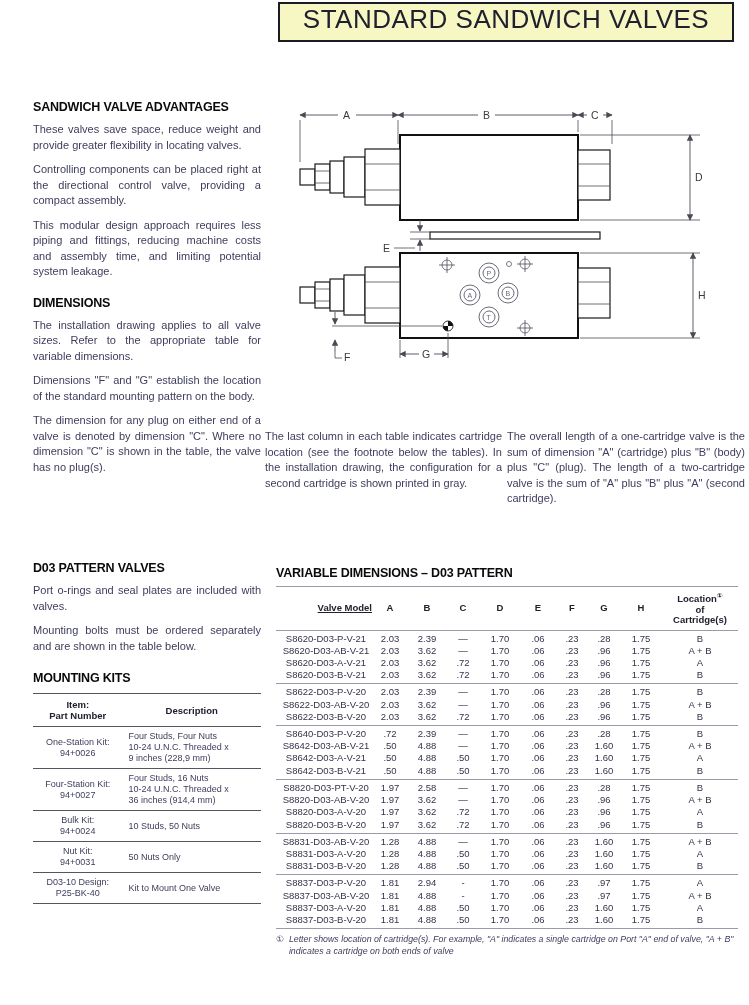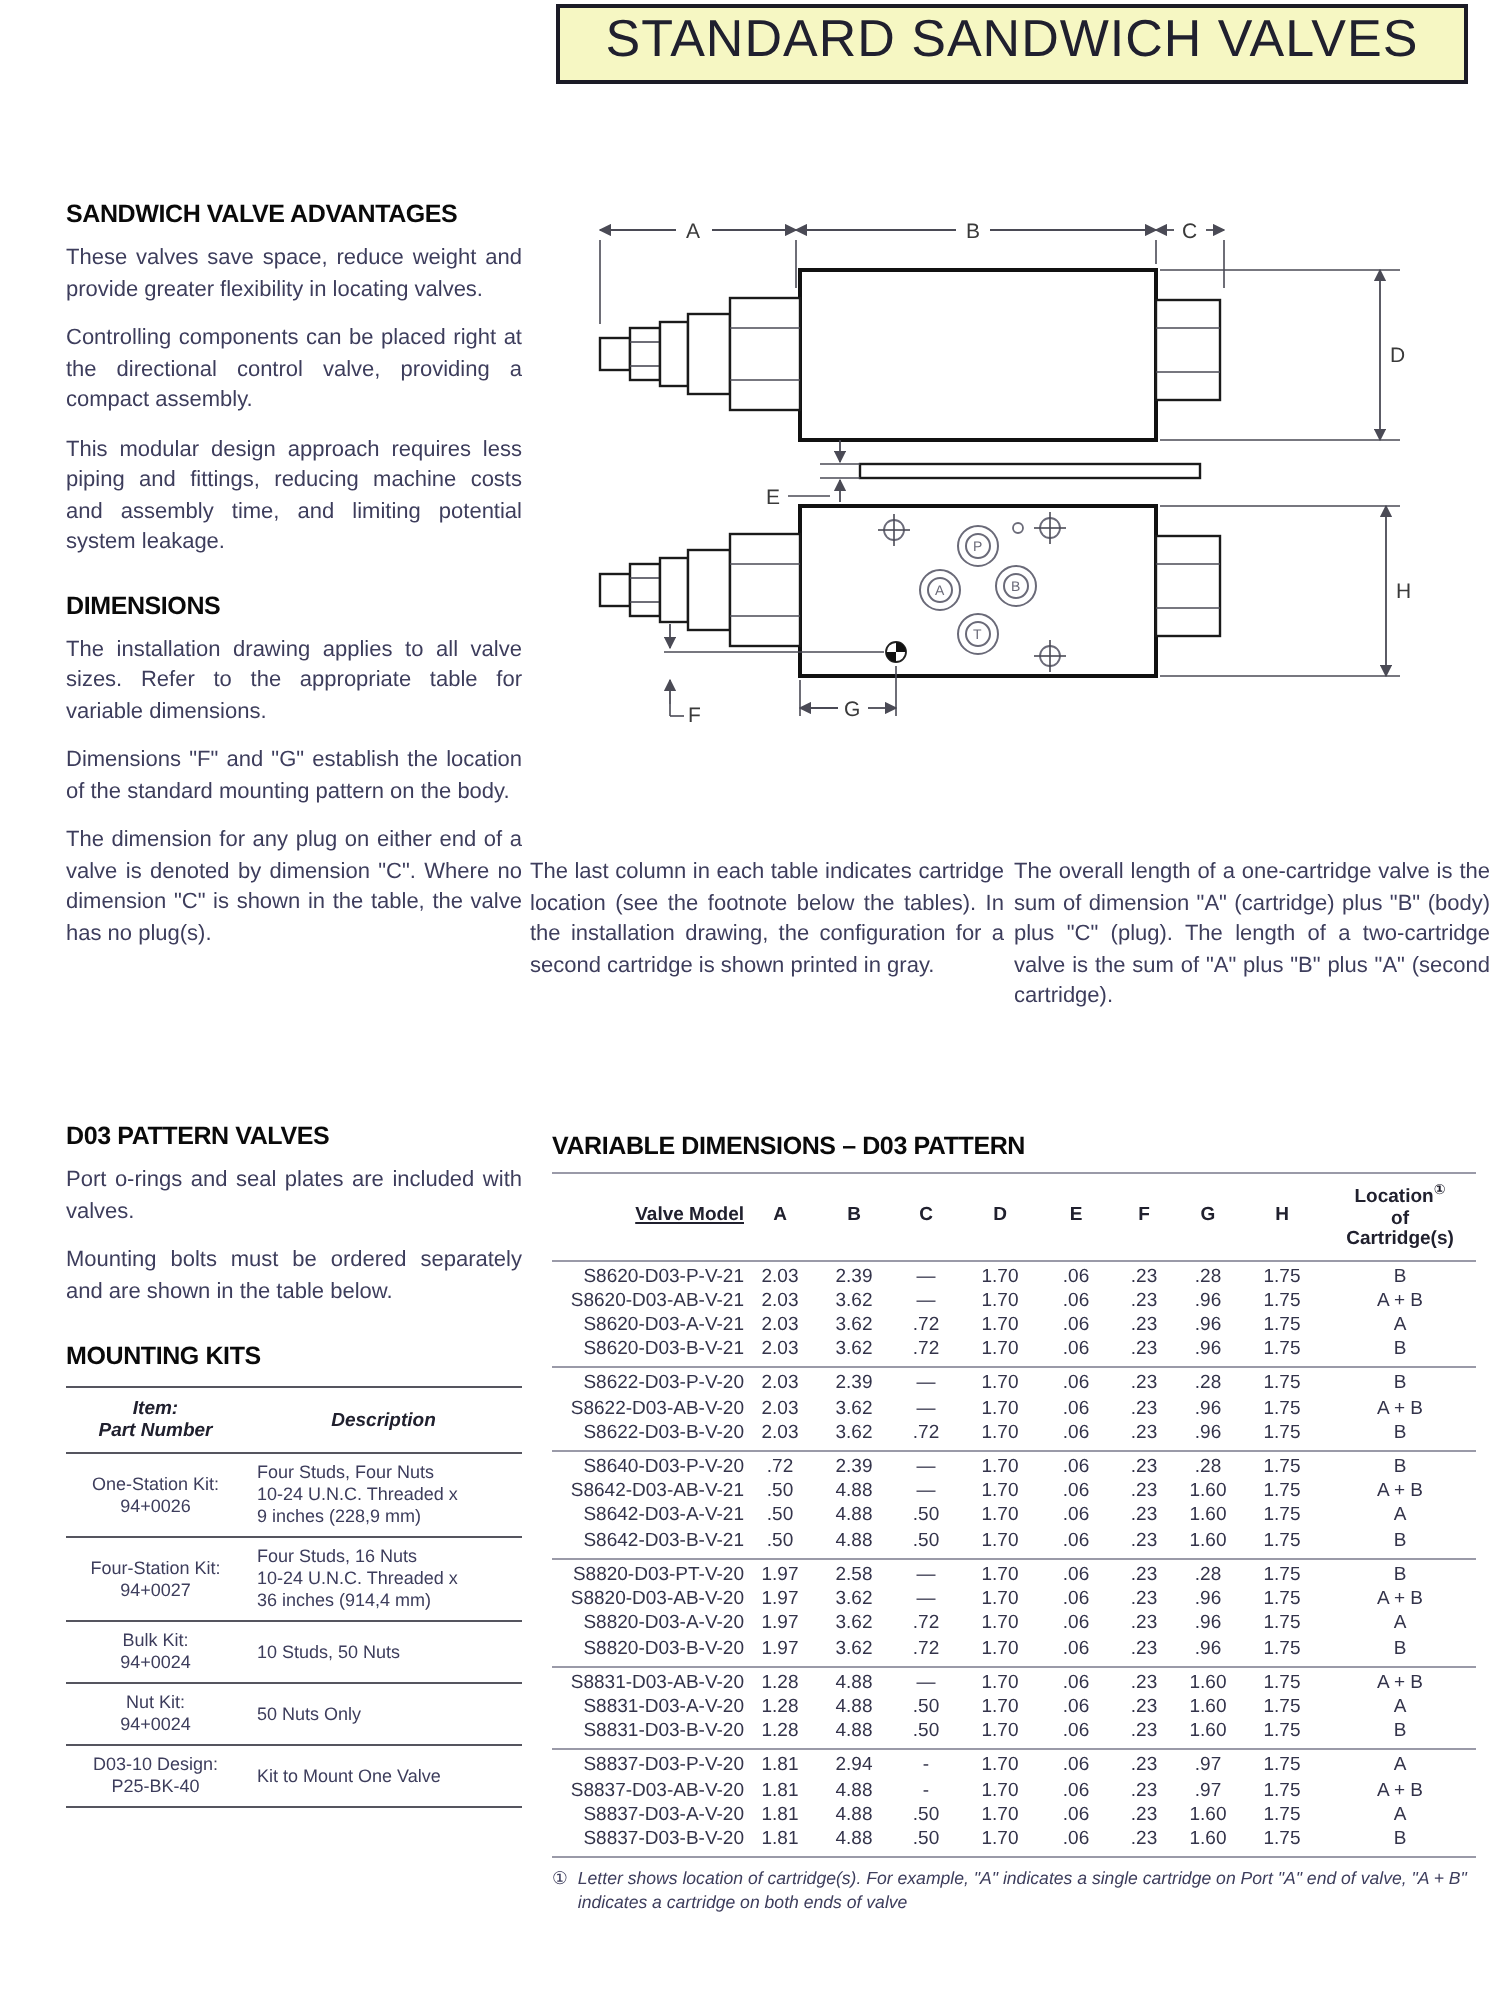--- a/index.html
+++ b/index.html
@@ -17,21 +17,21 @@
   #left-block2{top:561px;}
   h2.sec{font-size:12.5px;font-weight:bold;color:#0a0a0a;margin:0 0 8px 0;letter-spacing:-.2px;}
   .leftcol p{font-size:11px;line-height:15.5px;text-align:justify;margin:0 0 9px 0;}
   #dim-heading{margin-top:16px;}
   #kits-heading{margin-top:17px;}
 
   
   #kits-table{border-collapse:collapse;width:228px;margin-top:2px;
     border-top:1px solid #55555f;border-bottom:1px solid #55555f;font-size:9px;color:#3d3d5c;}
   #kits-table th{border-bottom:1px solid #55555f;font-size:9.5px;color:#20202e;
-    text-align:center;padding:5px 2px;white-space:pre-line;line-height:11px;font-style:italic;}
+    text-align:center;padding:5px 2px;white-space:pre-line;line-height:11px;}
   #kits-table td{border-bottom:1px solid #55555f;padding:4px 2px;vertical-align:middle;
     white-space:pre-line;line-height:11px;}
   #kits-table td.kit-item{width:90px;text-align:center;}
   #kits-table td.kit-desc{width:138px;text-align:left;padding-left:6px;}
   #kits-table tr:last-child td{border-bottom:none;}
 
   
   .note{position:absolute;top:418px;font-size:11px;line-height:15.5px;
     text-align:justify;color:#3d3d5c;}
   #note-1{left:265px;width:237px;}
@@ -42,21 +42,21 @@
   #dims-heading{font-size:12.5px;font-weight:bold;color:#0a0a0a;margin:0 0 6px 0;letter-spacing:-.2px;}
   #dims-table{border-collapse:collapse;table-layout:fixed;width:462px;
     font-size:9.5px;color:#33334a;}
   #dims-table thead{border-top:1px solid #9a9aa8;border-bottom:1px solid #9a9aa8;}
   #dims-table tbody{border-top:1px solid #9a9aa8;}
   #dims-table{border-bottom:1px solid #9a9aa8;}
   #dims-table th{font-size:9.5px;color:#20202e;font-weight:bold;text-align:center;
     padding:4px 0;vertical-align:middle;line-height:10.5px;}
   #dims-table th.model-h{text-align:right;text-decoration:underline;}
   #dims-table td{text-align:center;padding:0;line-height:12.2px;white-space:nowrap;overflow:hidden;}
-  #dims-table td:first-child{text-align:right;padding-left:4px;}
+  #dims-table td:first-child{text-align:center;padding-left:4px;}
   #dims-table tbody tr:first-child td{padding-top:2px;}
   #dims-table tbody tr:last-child td{padding-bottom:2px;}
   #dims-table col.c-model{width:96px;} #dims-table col.c-a{width:36px;}
   #dims-table col.c-b{width:38px;} #dims-table col.c-c{width:34px;}
   #dims-table col.c-d{width:40px;} #dims-table col.c-e{width:36px;}
   #dims-table col.c-f{width:32px;} #dims-table col.c-g{width:32px;}
   #dims-table col.c-h{width:42px;} #dims-table col.c-loc{width:76px;}
   sup{font-size:7px;}
 
   #footnote{margin-top:5px;font-size:8.8px;font-style:italic;color:#3d3d5c;
@@ -122,21 +122,21 @@
 10-24 U.N.C. Threaded x
 36 inches (914,4 mm)</td>
           </tr>
           <tr>
             <td class="kit-item">Bulk Kit:
 94+0024</td>
             <td class="kit-desc">10 Studs, 50 Nuts</td>
           </tr>
           <tr>
             <td class="kit-item">Nut Kit:
-94+0024</td>
+94+0031</td>
             <td class="kit-desc">50 Nuts Only</td>
           </tr>
           <tr>
             <td class="kit-item">D03-10 Design:
 P25-BK-40</td>
             <td class="kit-desc">Kit to Mount One Valve</td>
           </tr>
         </tbody>
     </table>
   </div>

